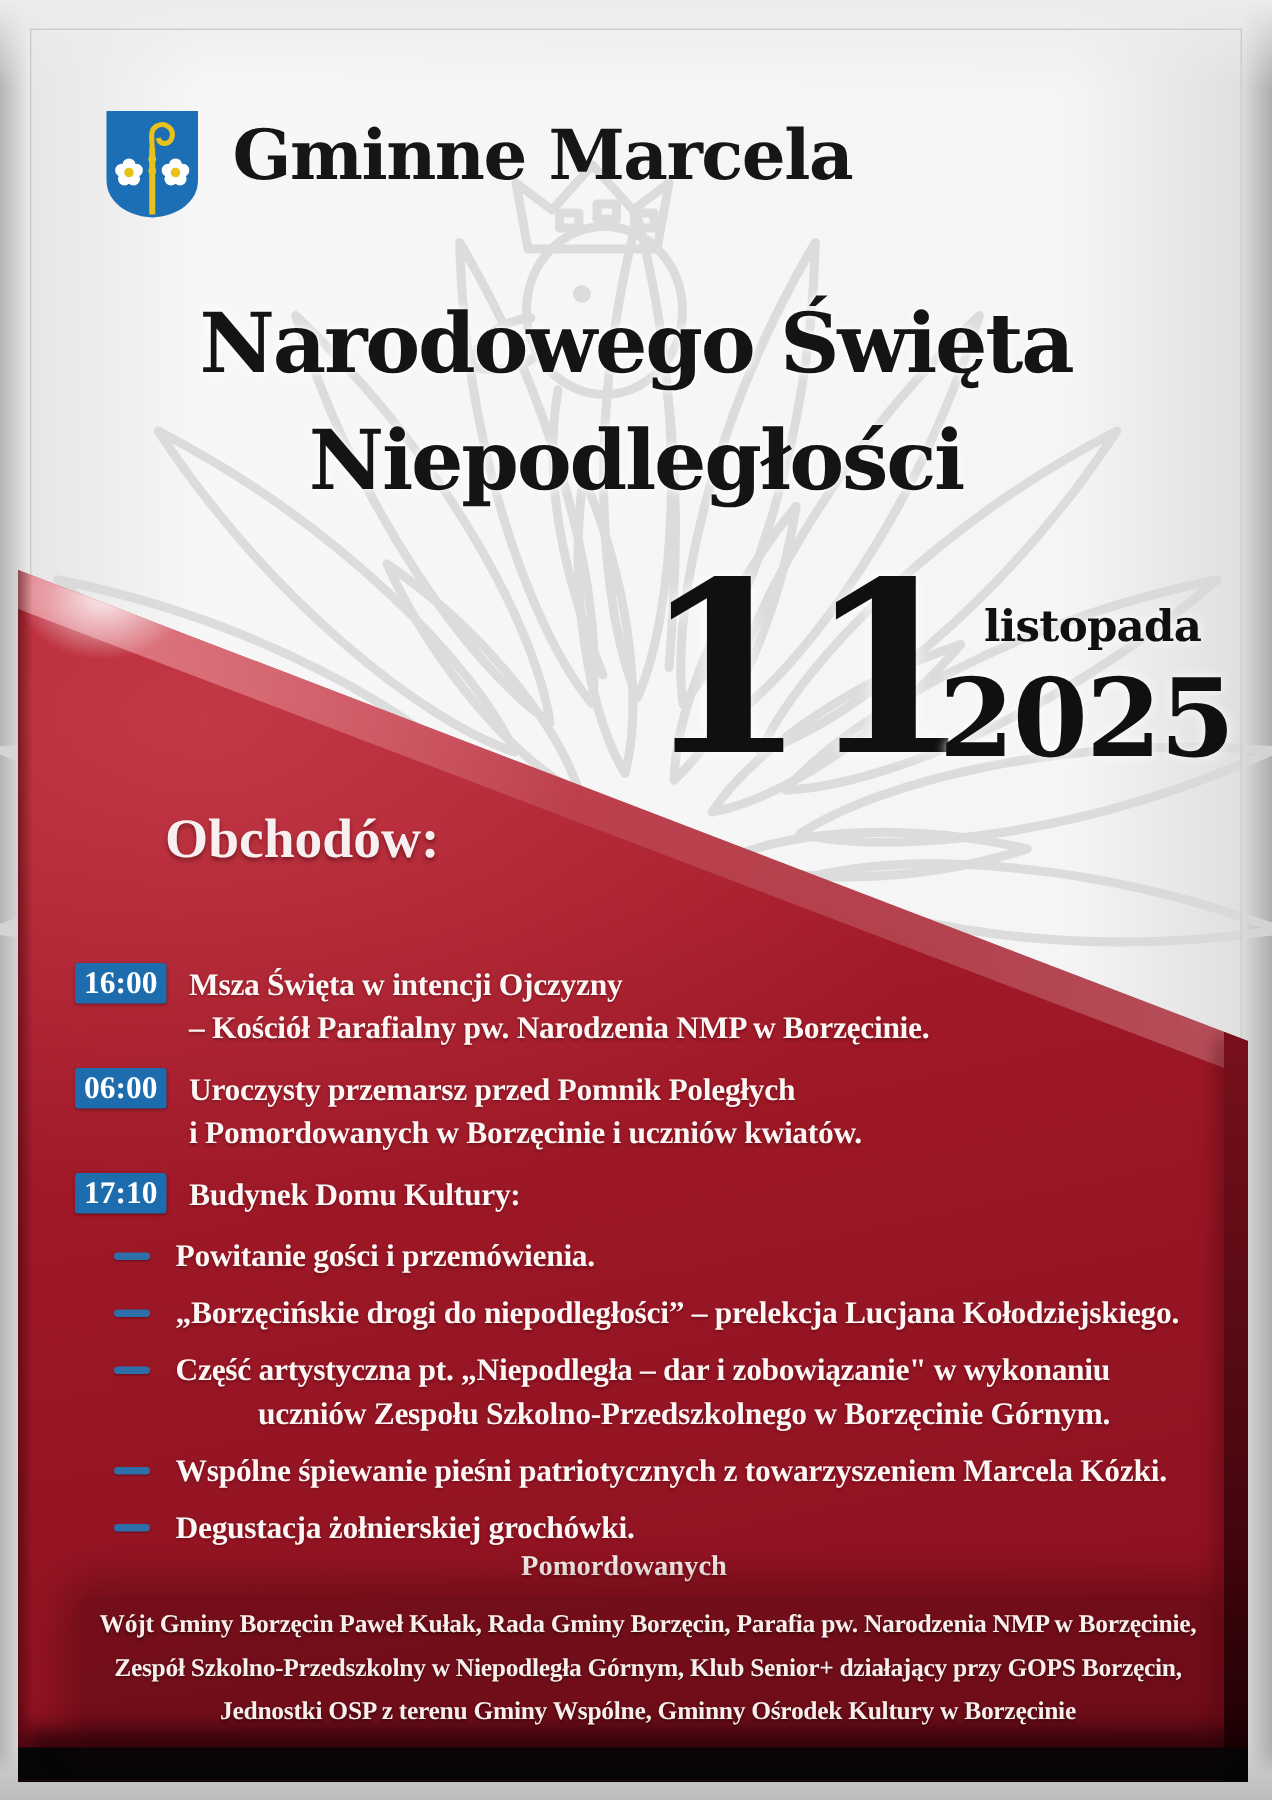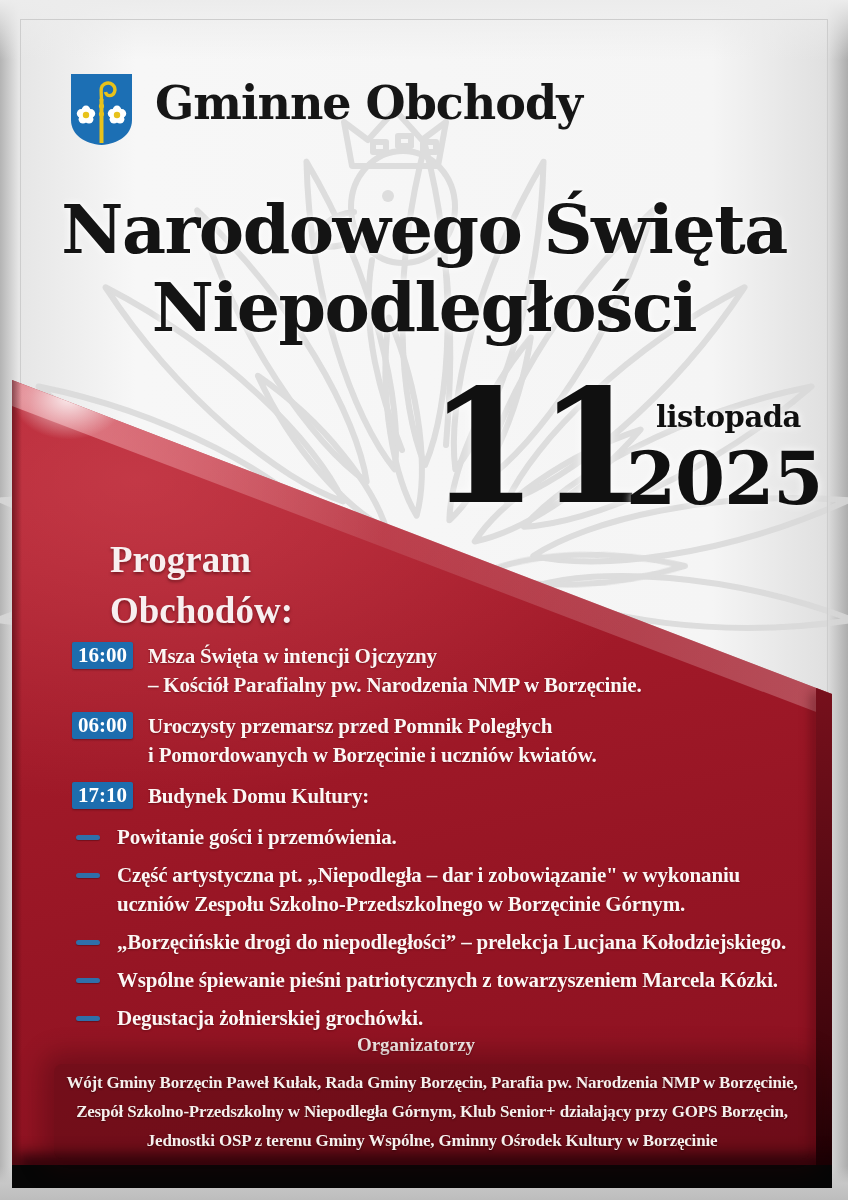--- a/index.html
+++ b/index.html
@@ -17,21 +17,21 @@
   
   .eagle{position:absolute;inset:0;}
   
   .crest{position:absolute;left:70px;top:73px;width:63px;height:73px;}
   .org-label{
     position:absolute;left:155px;top:76px;font-size:46px;font-weight:bold;
     color:#161616;font-family:"DejaVu Serif", serif;letter-spacing:-1px;
   }
   .title{
     position:absolute;left:0;right:0;top:190px;text-align:center;
-    font-family:"DejaVu Serif", serif;font-weight:bold;font-size:68px;line-height:78px;
+    font-family:"DejaVu Serif", serif;font-weight:bold;font-size:55px;line-height:78px;
     color:#141414;letter-spacing:-1.5px;
     text-shadow:0 0 8px rgba(255,255,255,.95), 0 0 3px rgba(255,255,255,.9);
   }
   
   .date-day{
     position:absolute;left:428px;top:368px;font-family:"DejaVu Serif", serif;
     font-weight:bold;font-size:158px;line-height:158px;color:#101010;
     text-shadow:0 0 10px rgba(255,255,255,.95);
   }
   .date-month{
@@ -75,31 +75,31 @@
     position:absolute;left:12px;right:0;bottom:13px;height:22px;background:#060606;
     box-shadow:0 -12px 16px -2px rgba(25,1,5,.92), 0 22px 0 #060606;
   }
   
   .program-heading{
     position:absolute;left:110px;top:534px;
     font-size:37px;line-height:51px;font-weight:bold;color:#f8eff0;
     text-shadow:0 2px 3px rgba(60,5,10,.5);
   }
   .schedule{position:absolute;left:50px;top:642px;width:778px;}
-  .sched-item{display:flex;gap:15px;margin-bottom:12px;align-items:flex-start;margin-left:22px;}
+  .sched-item{display:flex;gap:15px;margin-bottom:12px;align-items:flex-start;}
   .time-badge{
     flex:0 0 auto;background:#1d6dae;color:#ffffff;font-weight:bold;
     font-size:21px;line-height:27px;padding:0 6px;border-radius:2px;
     box-shadow:0 1px 2px rgba(40,3,8,.4);
   }
   .sched-text, .bullet-text{
     font-size:21px;line-height:29px;font-weight:bold;color:#fcf6f4;
     letter-spacing:-0.2px;text-shadow:0 1px 2px rgba(60,5,10,.45);
   }
-  .bullet-list{margin-top:7px;margin-left:26px;}
+  .bullet-list{margin-top:7px;margin-left:26px;text-align:right;}
   .bullet-item{display:flex;gap:17px;margin-bottom:9px;align-items:flex-start;}
   .dash-bullet{
     flex:0 0 auto;width:24px;height:5px;border-radius:3px;background:#2f6fa9;
     margin-top:12px;box-shadow:0 1px 1px rgba(40,3,8,.35);
   }
   
   .organizers-heading{
     position:absolute;left:0;right:16px;top:1034px;text-align:center;
     font-size:19px;font-weight:bold;color:#f8f1ee;text-shadow:0 1px 2px rgba(60,5,10,.5);
   }
@@ -215,40 +215,39 @@
         <circle r="4.4" cx="0" cy="-5"></circle>
           <circle r="4.4" cx="4.8" cy="-1.5"></circle>
           <circle r="4.4" cx="3" cy="4.2"></circle>
         <circle r="4.4" cx="-3" cy="4.2"></circle>
           <circle r="4.4" cx="-4.8" cy="-1.5"></circle>
           <circle r="3.2" fill="#e8c21b"></circle>
       </g>
     </g>
   </svg>
 
-  <div class="org-label">Gminne Obchody</div>
+  <div class="org-label">Gminne Marcela</div>
 
   <div class="title">
     <div>Narodowego Święta</div>
     <div>Niepodległości</div>
   </div>
 
   <div class="date-day">11</div>
   <div class="date-month">listopada</div>
   <div class="date-year">2025</div>
 
   <div class="red-panel">
     <div class="gloss-highlight"></div>
     <div class="corner-glow"></div>
     <div class="panel-left-edge"></div>
     <div class="panel-right-edge"></div>
     <div class="panel-bottom-edge"></div>
 
     <div class="program-heading">
-      <div>Program</div>
       <div>Obchodów:</div>
     </div>
 
     <div class="schedule">
 
       <div class="sched-item">
         <span class="time-badge">16:00</span>
         <div class="sched-text">
           <div>Msza Święta w intencji Ojczyzny</div>
           <div>– Kościół Parafialny pw. Narodzenia NMP w Borzęcinie.</div>
@@ -275,50 +274,50 @@
         <div class="bullet-item">
           <span class="dash-bullet"></span>
           <div class="bullet-text">
             <div>Powitanie gości i przemówienia.</div>
           </div>
         </div>
 
         <div class="bullet-item">
           <span class="dash-bullet"></span>
           <div class="bullet-text">
+            <div>„Borzęcińskie drogi do niepodległości” – prelekcja Lucjana Kołodziejskiego.</div>
+          </div>
+        </div>
+
+        <div class="bullet-item">
+          <span class="dash-bullet"></span>
+          <div class="bullet-text">
             <div>Część artystyczna pt. „Niepodległa – dar i zobowiązanie" w wykonaniu</div>
             <div>uczniów Zespołu Szkolno-Przedszkolnego w Borzęcinie Górnym.</div>
           </div>
         </div>
 
         <div class="bullet-item">
           <span class="dash-bullet"></span>
           <div class="bullet-text">
-            <div>„Borzęcińskie drogi do niepodległości” – prelekcja Lucjana Kołodziejskiego.</div>
-          </div>
-        </div>
-
-        <div class="bullet-item">
-          <span class="dash-bullet"></span>
-          <div class="bullet-text">
             <div>Wspólne śpiewanie pieśni patriotycznych z towarzyszeniem Marcela Kózki.</div>
           </div>
         </div>
 
         <div class="bullet-item">
           <span class="dash-bullet"></span>
           <div class="bullet-text">
             <div>Degustacja żołnierskiej grochówki.</div>
           </div>
         </div>
 
       </div>
     </div>
 
-    <div class="organizers-heading">Organizatorzy</div>
+    <div class="organizers-heading">Pomordowanych</div>
     <div class="organizers-text">
       <div>Wójt Gminy Borzęcin Paweł Kułak, Rada Gminy Borzęcin, Parafia pw. Narodzenia NMP w Borzęcinie,</div>
       <div>Zespół Szkolno-Przedszkolny w Niepodległa Górnym, Klub Senior+ działający przy GOPS Borzęcin,</div>
       <div>Jednostki OSP z terenu Gminy Wspólne, Gminny Ośrodek Kultury w Borzęcinie</div>
     </div>
 
   </div>
 </div>
 
 </body></html>

